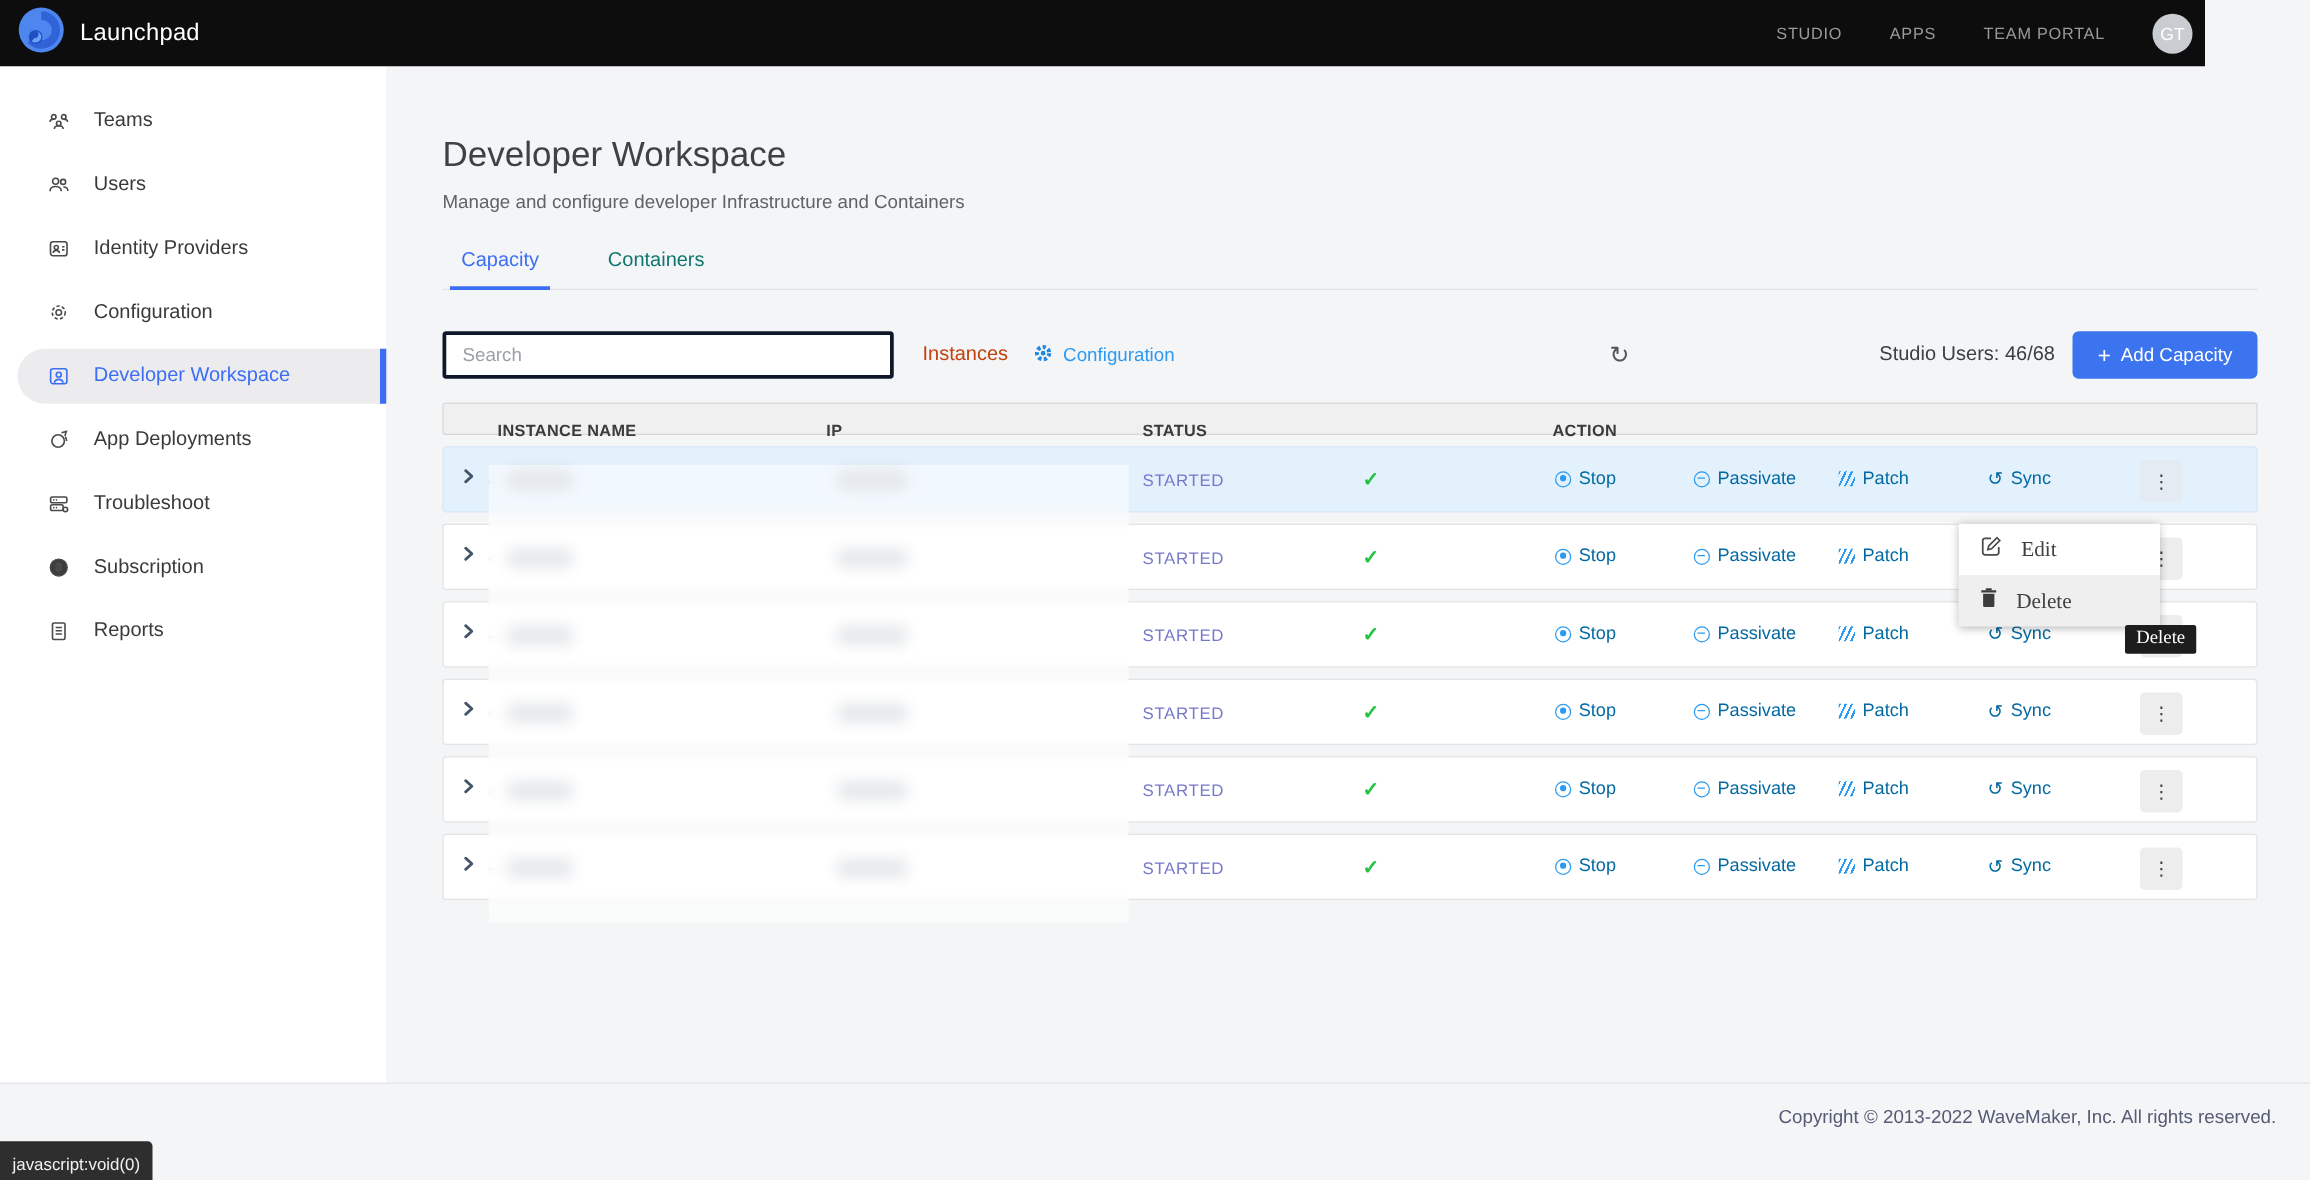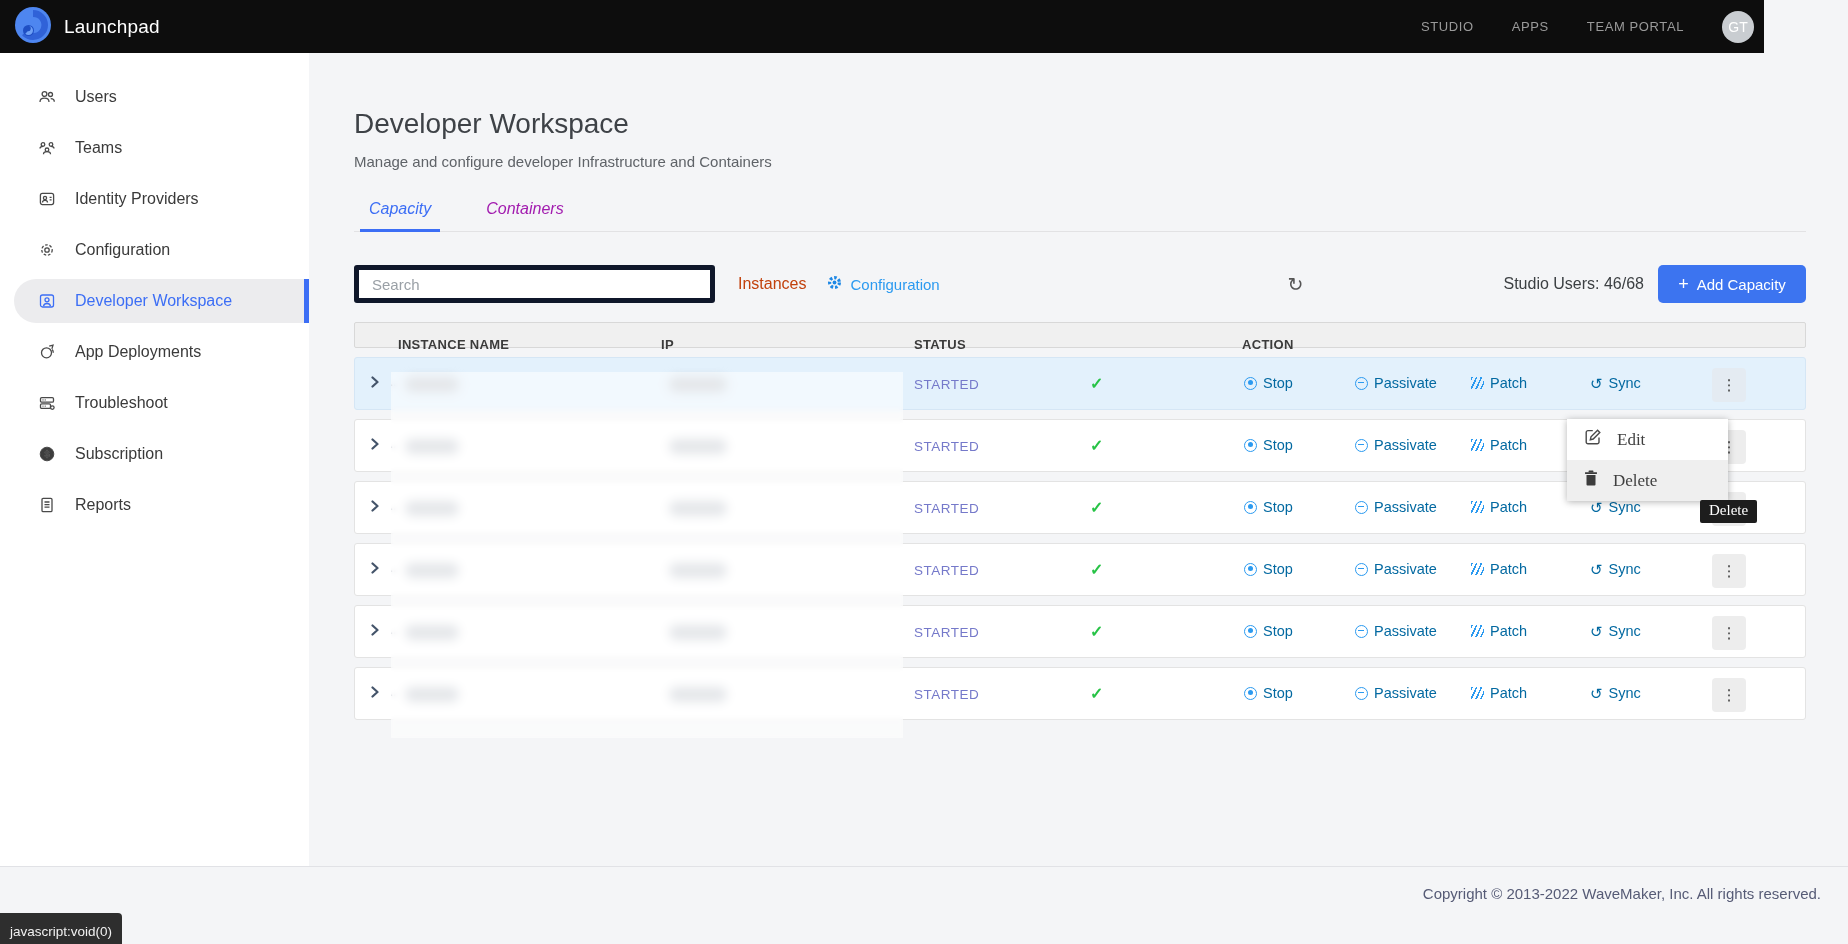--- a/index.html
+++ b/index.html
@@ -23,27 +23,27 @@
   .side-item.active { background:#ececee; border-radius:24px 0 0 24px; margin-right:0; }
   .side-item.active::after { content:""; position:absolute; right:0; top:0; width:5px; height:100%; background:#3c6ef5; }
   .side-item.active .s-label { color:#3c6ef5; }
   .side-item.active .s-icon svg { stroke:#3c6ef5; }
 
   
   .main { position:absolute; top:53px; left:309px; width:1539px; height:813px; padding:55px 42px 0 45px; }
   .page-title { font-size:28px; font-weight:500; color:#3e4247; }
   .page-sub { margin-top:13px; font-size:15px; color:#5f6368; }
 
-  .tabs { margin-top:30px; display:flex; gap:37px; border-bottom:1px solid #e2e2e4; padding-left:6px;font-style:italic; }
-  .tab { font-size:16px; color:#a21caf; padding:0 9px 13px 9px; cursor:pointer; position:relative; }
+  .tabs { margin-top:30px; display:flex; gap:37px; border-bottom:1px solid #e2e2e4; padding-left:6px; }
+  .tab { font-size:16px; color:#0f766e; padding:0 9px 13px 9px; cursor:pointer; position:relative; }
   .tab.active { color:#3c6ef5; font-weight:500; }
   .tab.active::after { content:""; position:absolute; left:0; right:0; bottom:-1px; height:3px; background:#3c6ef5; }
 
   .toolbar { margin-top:33px; display:flex; align-items:center; }
-  .search { width:361px; height:38px; border:5px solid #0f172a; border-radius:3px; padding:0 13px; font-size:15px; color:#3c4043; background:#fff; outline:none; font-family:"Liberation Sans", sans-serif; }
+  .search { width:361px; height:38px; border:3px solid #0f172a; border-radius:3px; padding:0 13px; font-size:15px; color:#3c4043; background:#fff; outline:none; font-family:"Liberation Sans", sans-serif; }
   .search::placeholder { color:#9aa0a6; }
   .lbl-instances { margin-left:23px; font-size:16px; color:#c2410c; }
   .config-link { margin-left:20px; display:flex; align-items:center; gap:7px; color:#2b9af0; font-size:15px; cursor:pointer; }
   .refresh { margin-left:auto; font-size:19px; color:#555; cursor:pointer; line-height:1; }
   .studio-users { margin-left:200px; font-size:16px; color:#3c4043; }
   .btn-add { margin-left:14px; height:38px; width:148px; background:#3c74f0; color:#fff; border:none; border-radius:5px; font-size:15px; cursor:pointer; display:flex; align-items:center; justify-content:center; gap:8px; font-family:"Liberation Sans", sans-serif; }
   .btn-add .plus { font-size:18px; font-weight:300; }
 
   
   .table { margin-top:19px; width:1452px; position:relative; }
@@ -103,38 +103,38 @@
     <a>APPS</a>
     <a>TEAM PORTAL</a>
     <div class="avatar">GT</div>
   </div>
 </div>
 
 <div class="sidebar" id="sidebar">
     <div class="side-item">
       <span class="s-icon">
         <svg width="18" height="18" viewBox="0 0 18 18" fill="none" stroke-width="1.3">
+          <circle cx="5" cy="5.5" r="1.8"></circle>
+          <circle cx="13" cy="5.5" r="1.8"></circle>
+          <circle cx="9" cy="10.8" r="1.8"></circle>
+          <path d="M2 9.5c0-1.4 1.3-2.2 3-2.2M16 9.5c0-1.4-1.3-2.2-3-2.2M5.5 15.2c0-1.7 1.6-2.6 3.5-2.6s3.5.9 3.5 2.6"></path>
+        </svg>
+      </span>
+      <span class="s-label">Teams</span>
+    </div>
+    <div class="side-item">
+      <span class="s-icon">
+        <svg width="18" height="18" viewBox="0 0 18 18" fill="none" stroke-width="1.3">
           <circle cx="6.5" cy="6" r="2.4"></circle>
           <path d="M2 14c0-2.4 2-3.8 4.5-3.8S11 11.6 11 14"></path>
           <circle cx="12.5" cy="6.5" r="2"></circle>
           <path d="M12.7 10.6c2.2 0 3.6 1.3 3.6 3.1"></path>
         </svg>
       </span>
       <span class="s-label">Users</span>
-    </div>
-    <div class="side-item">
-      <span class="s-icon">
-        <svg width="18" height="18" viewBox="0 0 18 18" fill="none" stroke-width="1.3">
-          <circle cx="5" cy="5.5" r="1.8"></circle>
-          <circle cx="13" cy="5.5" r="1.8"></circle>
-          <circle cx="9" cy="10.8" r="1.8"></circle>
-          <path d="M2 9.5c0-1.4 1.3-2.2 3-2.2M16 9.5c0-1.4-1.3-2.2-3-2.2M5.5 15.2c0-1.7 1.6-2.6 3.5-2.6s3.5.9 3.5 2.6"></path>
-        </svg>
-      </span>
-      <span class="s-label">Teams</span>
     </div>
     <div class="side-item">
       <span class="s-icon">
         <svg width="18" height="18" viewBox="0 0 18 18" fill="none" stroke-width="1.3">
           <rect x="2.4" y="3.4" width="13.2" height="11.2" rx="2"></rect>
           <circle cx="7" cy="8" r="1.6"></circle>
           <path d="M4.5 12.4c0-1.3 1.1-2 2.5-2s2.5.7 2.5 2M11.6 7.4h2M11.6 9.9h2"></path>
         </svg>
       </span>
       <span class="s-label">Identity Providers</span>

